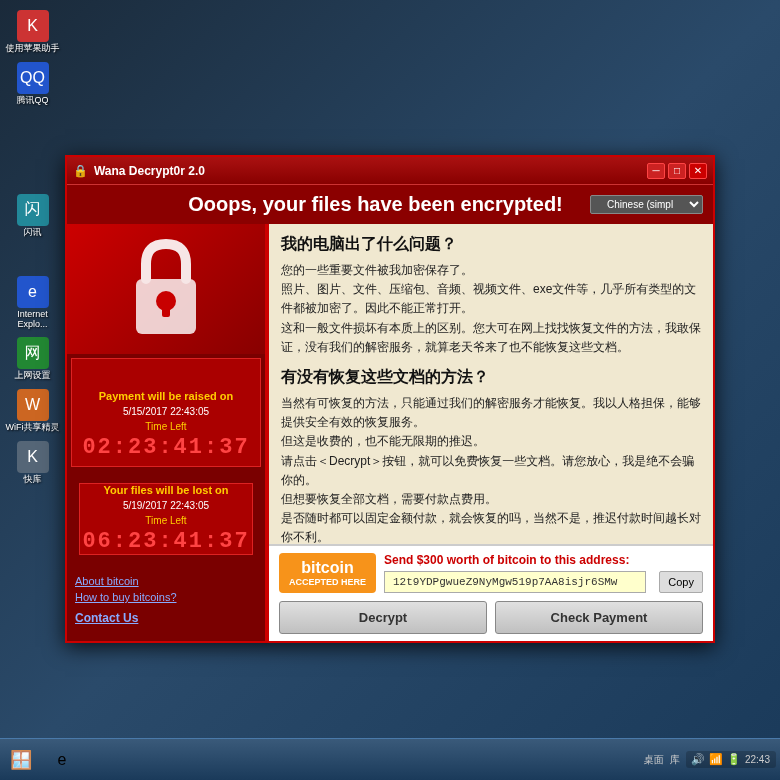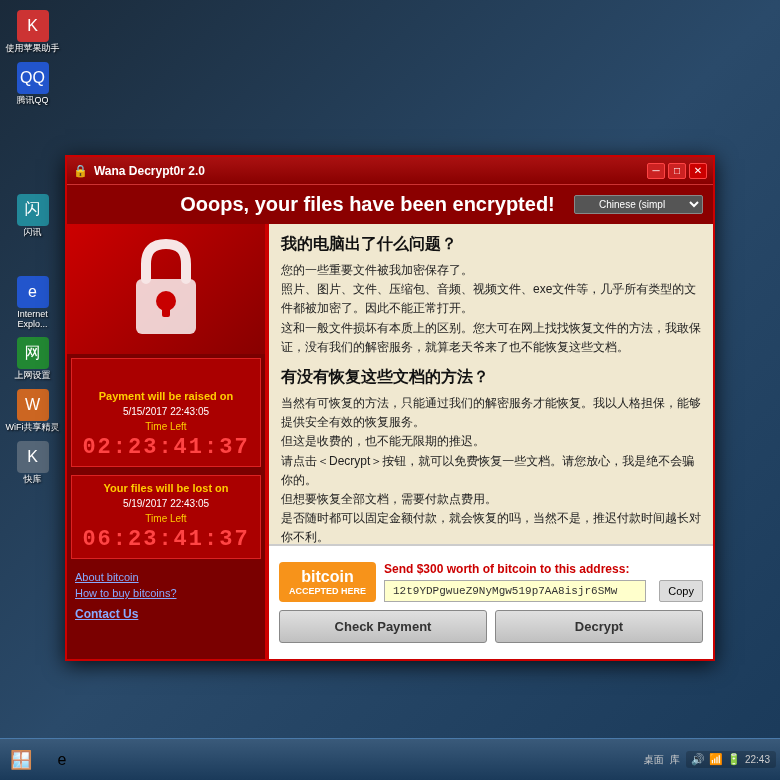--- a/index.html
+++ b/index.html
@@ -183,21 +183,21 @@
       color: white;
       text-align: center;
       flex: 1;
     }
 
     .lang-select {
       background: #555;
       color: white;
       border: 1px solid #888;
       font-size: 10px;
-      padding: 2px 20px;
+      padding: 2px 12px;
       border-radius: 2px;
     }
 
     
     .window-body {
       display: flex;
       background: #8b0000;
     }
 
     
@@ -257,22 +257,21 @@
       font-size: 22px;
       font-weight: bold;
       color: #ff4444;
       font-family: 'Courier New', monospace;
       letter-spacing: 2px;
     }
 
     .files-lost-box {
       background: #aa0000;
       border: 1px solid #dd2222;
-      margin: 4px;
-      padding: 6px;
+      margin: 12px;
       text-align: center;
     }
 
     .files-lost-label {
       font-size: 11px;
       color: #ffcc00;
       font-weight: bold;
       margin-bottom: 4px;
     }
 
@@ -327,21 +326,21 @@
       font-size: 12px;
       color: #222;
       line-height: 1.6;
       margin-bottom: 10px;
     }
 
     
     .bitcoin-section {
       background: white;
       border-top: 2px solid #ccc;
-      padding: 16px 10px;
+      padding: 7px 10px;
     }
 
     .bitcoin-row {
       display: flex;
       align-items: center;
       gap: 8px;
       margin-bottom: 6px;
     }
 
     .send-label {
@@ -509,22 +508,22 @@
             </div>
             <div style="flex:1;">
               <div class="send-label">Send $300 worth of bitcoin to this address:</div>
               <div class="bitcoin-address-row">
                 <div class="address-box">12t9YDPgwueZ9NyMgw519p7AA8isjr6SMw</div>
                 <button class="copy-btn">Copy</button>
               </div>
             </div>
           </div>
           <div class="action-buttons">
+            <button class="action-btn">Decrypt</button>
             <button class="action-btn">Check Payment</button>
-            <button class="action-btn">Decrypt</button>
           </div>
         </div>
       </div>
     </div>
   </div>
 
   <div class="taskbar">
     <div class="taskbar-left">
       <div class="taskbar-icon">
         <span style="font-size:18px;">🪟</span>

